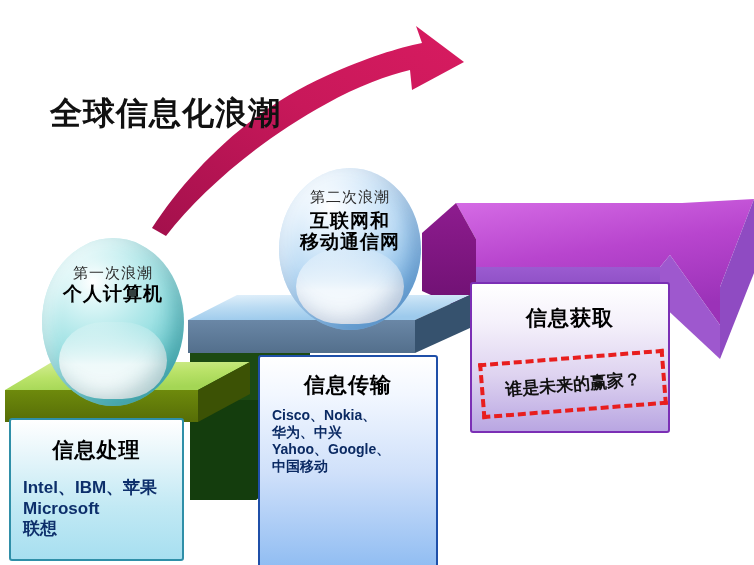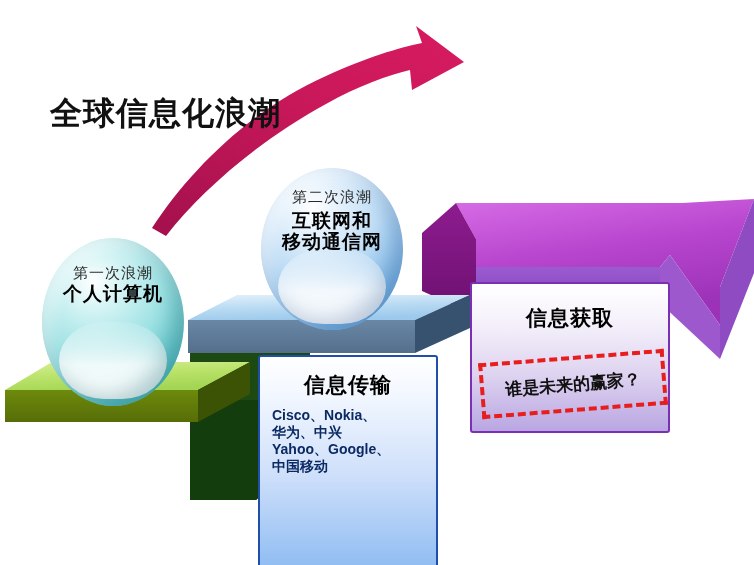--- a/index.html
+++ b/index.html
@@ -153,21 +153,21 @@
   }
 
   #sphere1{
     left:42px; top:238px; width:142px; height:142px;
     background:radial-gradient(circle at 36% 26%, #ffffff 0%, #d9f5f6 16%, #9fe2e4 46%, #5cc4c9 74%, #3fa9b2 100%);
     padding-top:26px;
   }
   #sphere1 .shade{box-shadow:inset -9px -10px 20px rgba(10,90,100,.30), inset 8px 8px 16px rgba(255,255,255,.55);}
 
   #sphere2{
-    left:261px; top:168px; width:142px; height:142px;
+    left:279px; top:168px; width:142px; height:142px;
     background:radial-gradient(circle at 36% 24%, #ffffff 0%, #e9f4fd 14%, #bddcf5 44%, #7fb9e8 72%, #5aa0db 100%);
     padding-top:20px;
   }
   #sphere2 .shade{box-shadow:inset -9px -10px 20px rgba(25,70,130,.28), inset 8px 8px 16px rgba(255,255,255,.55);}
   #sphere2 .wave-name{margin-top:3px;}
 
   #sphere3{
     left:494px; top:88px; width:136px; height:136px;
     background:radial-gradient(circle at 36% 24%, #ffffff 0%, #f0ebfb 14%, #d3c6f0 44%, #a98fe0 72%, #8f72d4 100%);
     padding-top:40px;
@@ -216,20 +216,26 @@
       <linearGradient id="g1front" x1="0" y1="0" x2="0" y2="1">
         <stop offset="0%" stop-color="#6E8A0C"></stop>
         <stop offset="100%" stop-color="#566D07"></stop>
       </linearGradient>
     </defs>
     <polygon points="52,0 250,0 198,28 5,28" fill="url(#g1top)"></polygon>
     <polygon points="5,28 198,28 198,60 5,60" fill="url(#g1front)"></polygon>
     <polygon points="198,28 250,0 250,32 198,60" fill="#3C5205"></polygon>
   </svg>
 
+  <div class="box" id="box1">
+    <div class="box-title">信息处理</div>
+    <div class="box-list">Intel、IBM、苹果
+Microsoft
+联想</div>
+  </div>
 
   <div class="sphere" id="sphere1">
     <div class="wave-no">第一次浪潮</div>
     <div class="wave-name">个人计算机</div>
     <div class="gloss"></div>
     <div class="shade"></div>
   </div>
 
   <svg class="plat" id="plat2" viewBox="0 0 285 72">
     <defs>

